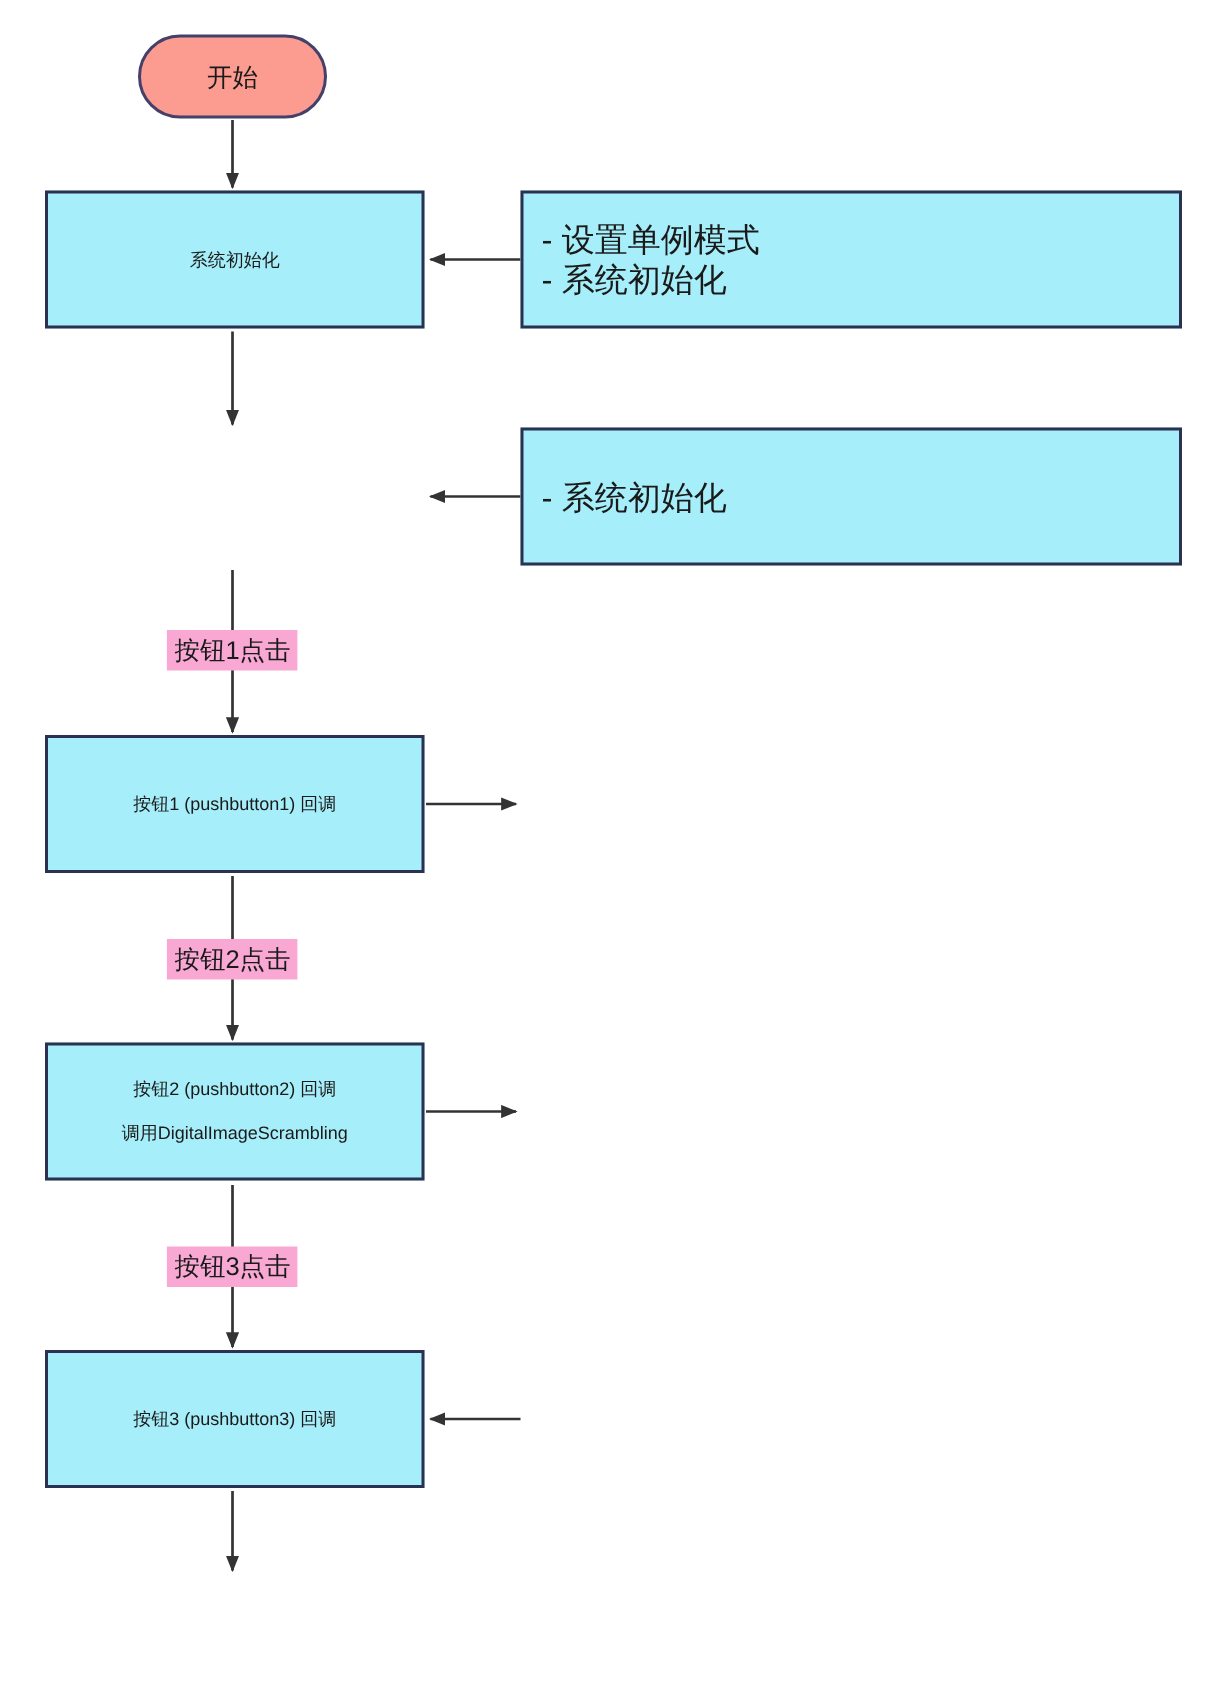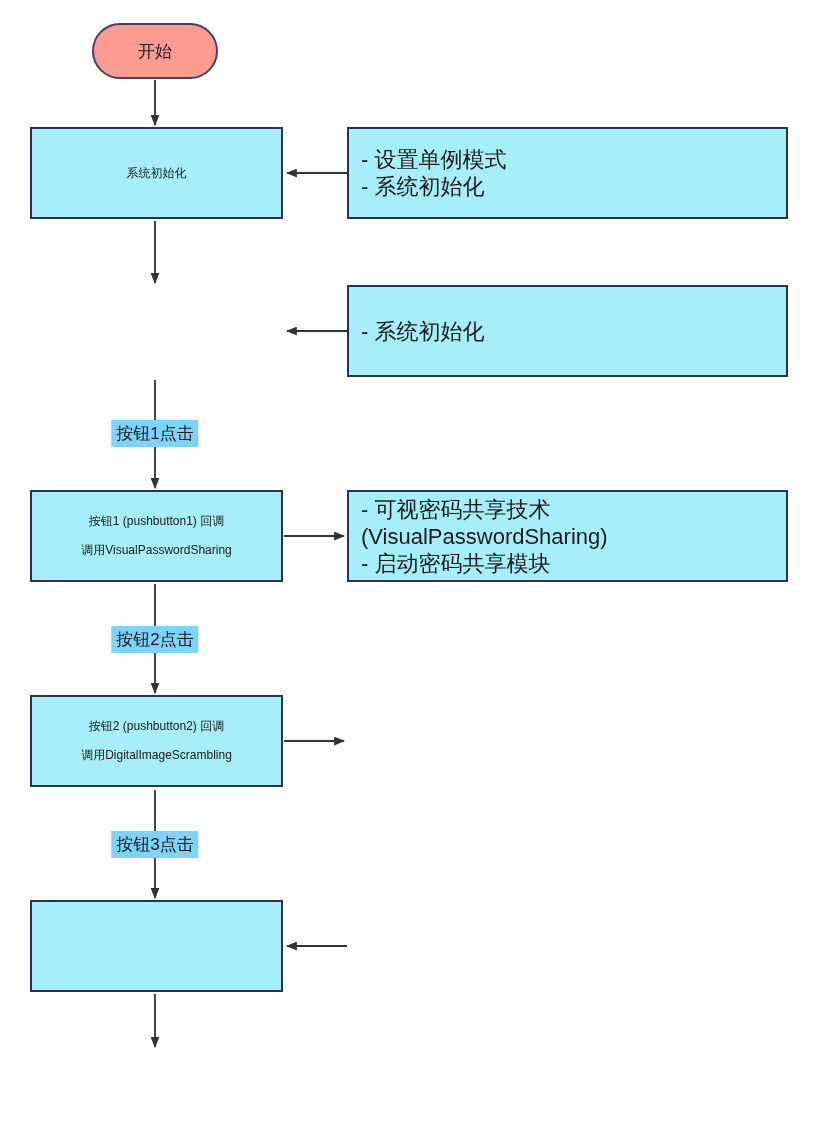--- a/index.html
+++ b/index.html
@@ -29,21 +29,21 @@
     font-size:12px;line-height:29px;color:var(--text);text-align:center;z-index:2;
   }
   .note{
     position:absolute;left:347px;width:441px;height:92px;
     background:var(--box-fill);border:2px solid var(--box-border);
     display:flex;flex-direction:column;justify-content:center;
     padding-left:12px;font-size:22px;line-height:27px;color:var(--text);z-index:2;
   }
   .edge-label{
     position:absolute;left:155px;transform:translateX(-50%);
-    background:#7dd3fc;padding:2px 5px;font-size:17px;color:var(--text);
+    background:#f9a8d4;padding:2px 5px;font-size:17px;color:var(--text);
     white-space:nowrap;z-index:3;
   }
 </style>
 </head>
 <body>
 
 <div class="canvas">
 
   <svg class="arrows" width="816" height="1137" viewBox="0 0 816 1137">
     <defs>
@@ -76,31 +76,27 @@
     <div>- 系统初始化</div>
   </div>
 
   <div class="note" style="top:285px">
     <div>- 系统初始化</div>
   </div>
 
   <div class="edge-label" style="top:420px">按钮1点击</div>
   <div class="process" style="top:490px">
     <div>按钮1 (pushbutton1) 回调</div>
-    <div>调用VisualPasswordSharing</div>
-  </div>
-  <div class="note" style="top:490px">
-    <div>- 可视密码共享技术 (VisualPasswordSharing)</div>
-    <div>- 启动密码共享模块</div>
   </div>
 
   <div class="edge-label" style="top:626px">按钮2点击</div>
   <div class="process" style="top:695px">
     <div>按钮2 (pushbutton2) 回调</div>
     <div>调用DigitalImageScrambling</div>
   </div>
 
   <div class="edge-label" style="top:831px">按钮3点击</div>
   <div class="process" style="top:900px">
+    <div>按钮3 (pushbutton3) 回调</div>
   </div>
 
 
 </div>
 
 </body></html>

